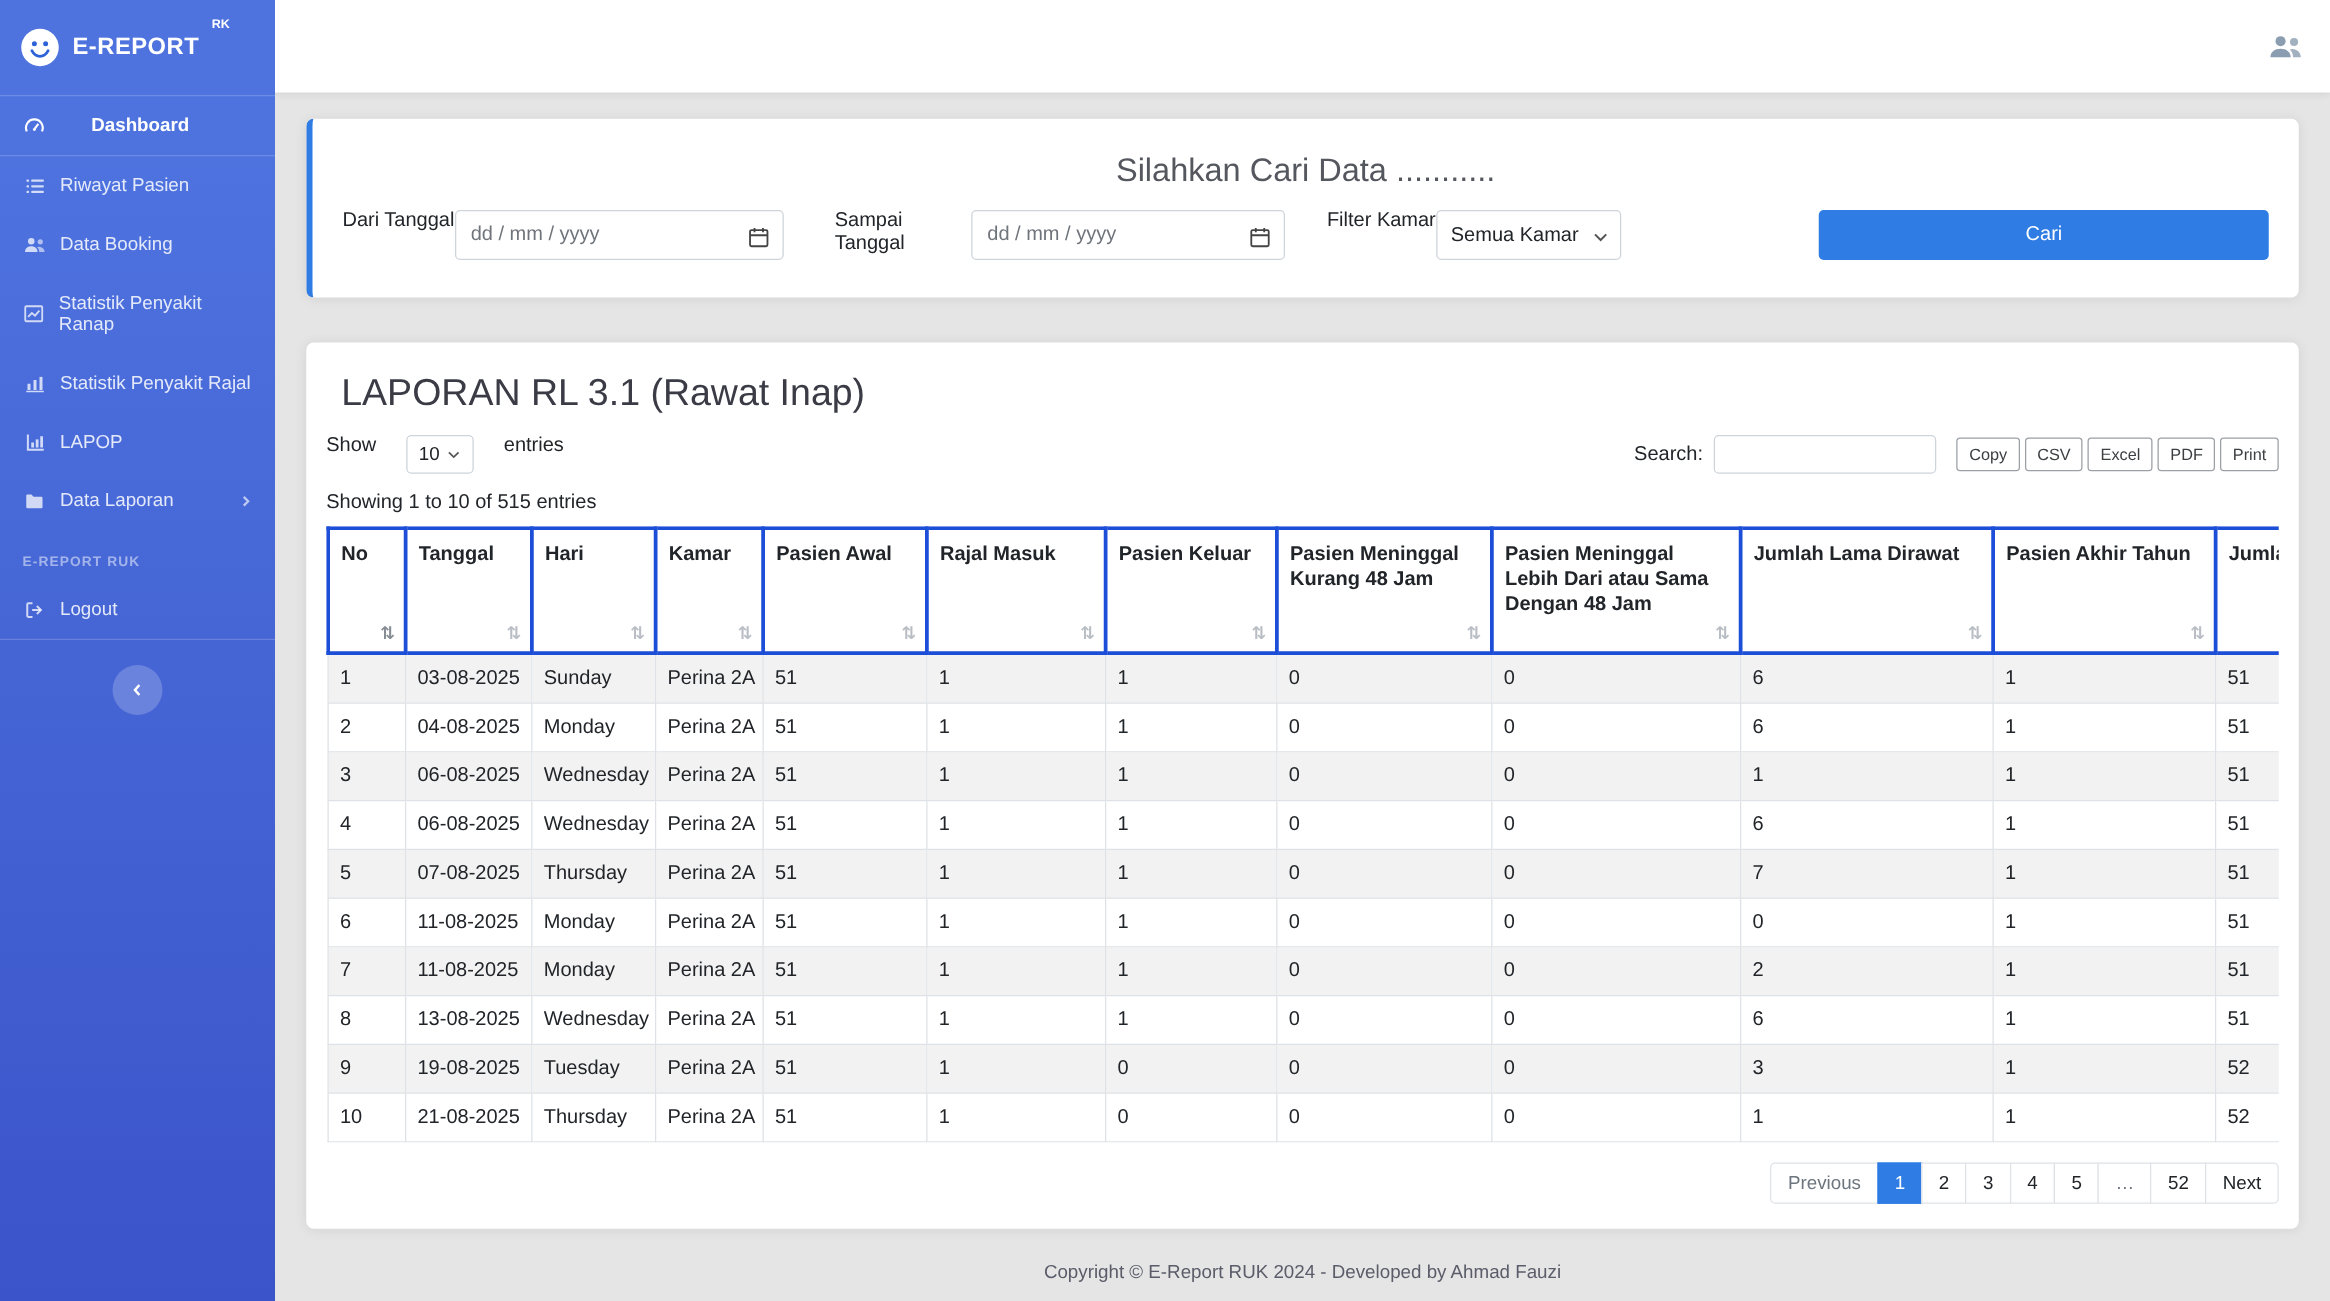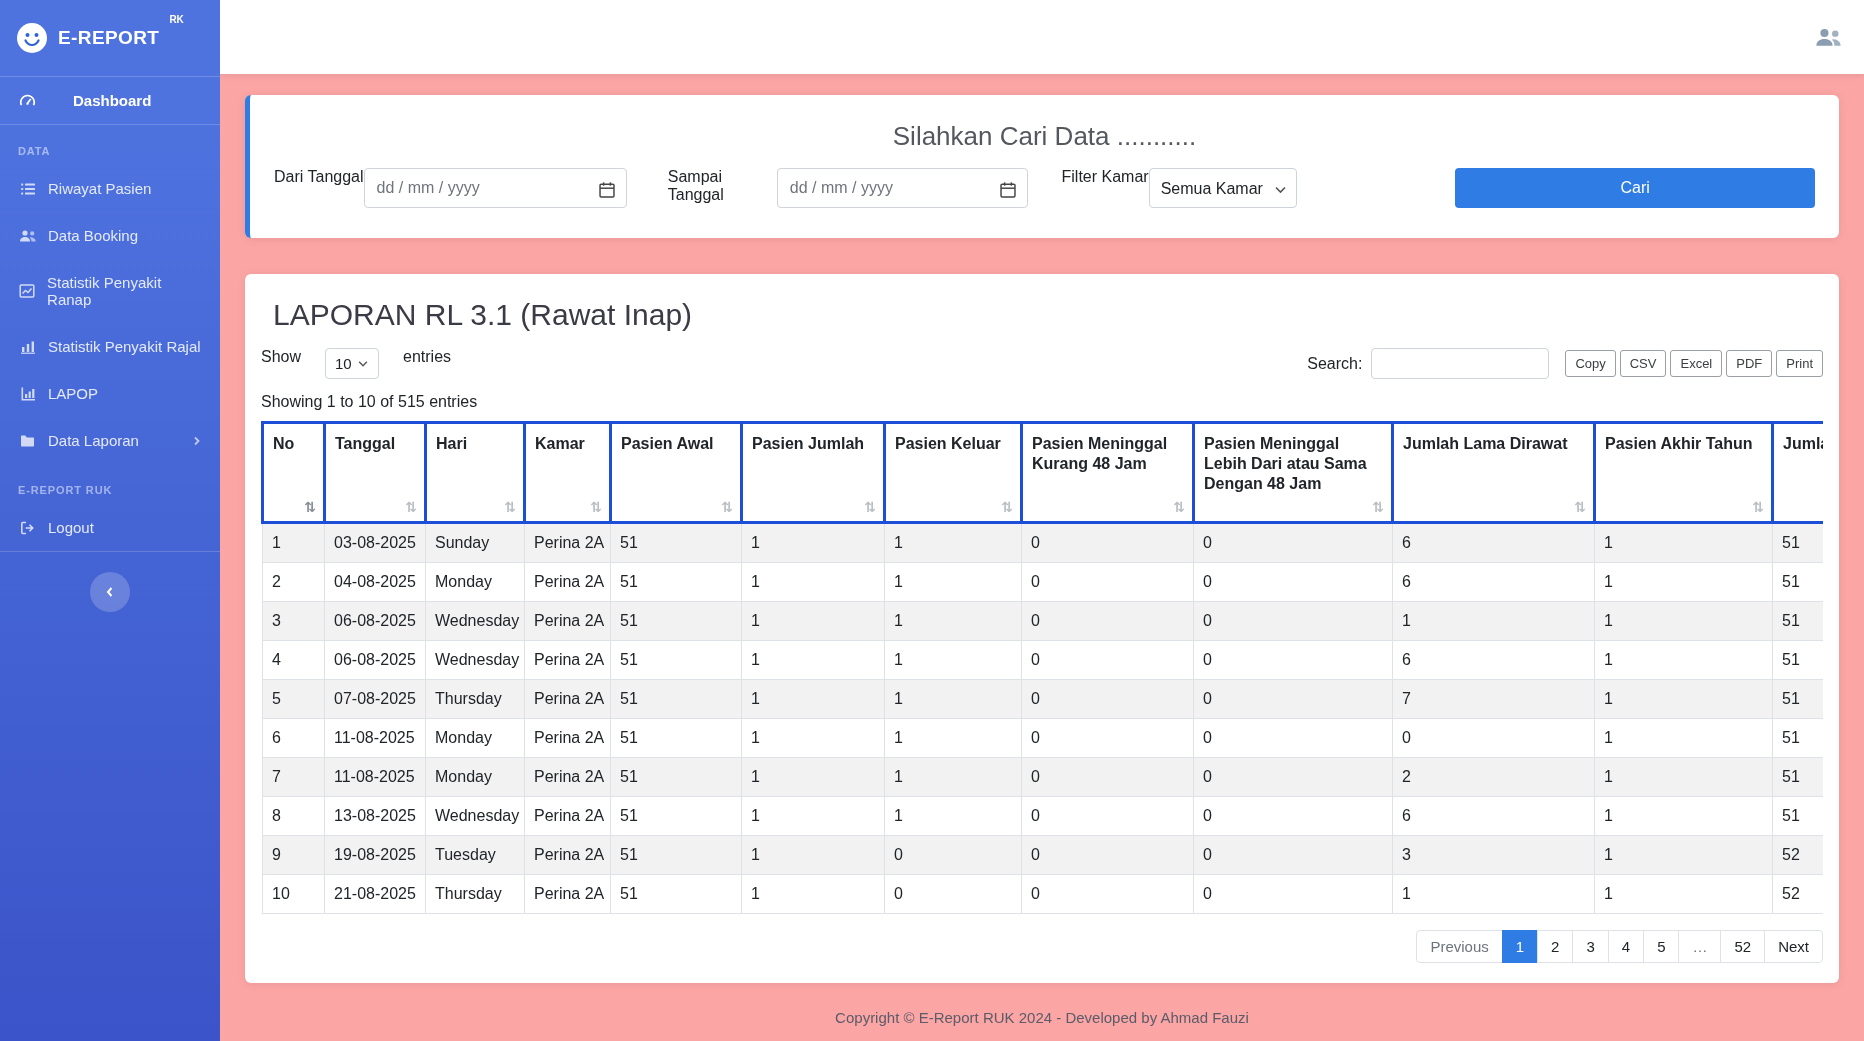--- a/index.html
+++ b/index.html
@@ -16,21 +16,21 @@
   .sidebar-divider { border:0; border-top:1px solid rgba(255,255,255,.18); }
   .nav-heading { font-size:11px; font-weight:800; letter-spacing:.08em; color:rgba(255,255,255,.5); padding:20px 18px 8px; text-transform:uppercase; }
   .nav-item { display:flex; align-items:center; gap:11px; padding:15px 18px; font-size:15px; color:rgba(255,255,255,.85); cursor:pointer; text-decoration:none; }
   .nav-item .nav-icon { width:19px; display:flex; justify-content:center; color:rgba(255,255,255,.75); }
   .nav-item.active { color:#fff; font-weight:700;gap:36px; }
   .nav-item.active .nav-icon { color:#fff; }
   .submenu-arrow { margin-left:auto; display:flex; color:rgba(255,255,255,.65); }
   .collapse-btn { width:40px; height:40px; border-radius:50%; background:rgba(255,255,255,.2); border:none; color:#fff; margin:20px auto; display:flex; align-items:center; justify-content:center; cursor:pointer; }
 
   
-  .main { flex:1; background:#fca5a5; display:flex; flex-direction:column; overflow:hidden; }
+  .main { flex:1; background:#e5e5e5; display:flex; flex-direction:column; overflow:hidden; }
   .topbar { height:74px; background:#fff; box-shadow:0 2px 6px rgba(58,59,69,.1); display:flex; align-items:center; justify-content:flex-end; padding:0 22px; flex:none; }
   .topbar-user { display:flex; cursor:pointer; }
   .content { padding:21px 25px 0; }
 
   .card { background:#fff; border-radius:6px; box-shadow:0 1px 10px rgba(0,0,0,.08); }
   .search-card { border-left:5px solid #2e7ce4; padding:20px 24px 26px; }
   .search-title { text-align:center; font-size:26px; font-weight:400; color:#54585e; margin:6px 0 16px; }
   .search-row { display:flex; gap:34px; }
   .form-group { flex:1; display:flex; flex-direction:row; }
   .form-group label { font-size:16px; color:#212529; margin-bottom:8px; }
@@ -102,21 +102,20 @@
         <svg width="17" height="17" viewBox="0 0 16 16" fill="none" stroke="currentColor" stroke-width="1.6">
             <path d="M2.3 12.3a6.3 6.3 0 1 1 11.4 0"></path>
             <path d="M8 10.6l3-4"></path>
             <circle cx="8" cy="11" r="1.1" fill="currentColor" stroke="none"></circle>
           </svg>
       </span>
       <span>Dashboard</span>
     </a>
     <hr class="sidebar-divider">
 
-    <div class="nav-heading">DATA</div>
 
     <a class="nav-item">
       <span class="nav-icon">
         <svg width="16" height="16" viewBox="0 0 16 16" fill="currentColor">
             <rect x="5" y="2.6" width="10" height="1.8" rx=".5"></rect>
             <rect x="5" y="7.1" width="10" height="1.8" rx=".5"></rect>
             <rect x="5" y="11.6" width="10" height="1.8" rx=".5"></rect>
             <rect x="1.2" y="2.6" width="2" height="1.8" rx=".5"></rect>
             <rect x="1.2" y="7.1" width="2" height="1.8" rx=".5"></rect>
             <rect x="1.2" y="11.6" width="2" height="1.8" rx=".5"></rect>
@@ -303,21 +302,21 @@
 
         <div class="table-clip">
           <table>
             <thead>
                 <tr>
                   <th><span>No</span><span class="sort-icon active">⇅</span></th>
                   <th><span>Tanggal</span><span class="sort-icon">⇅</span></th>
                   <th><span>Hari</span><span class="sort-icon">⇅</span></th>
                   <th><span>Kamar</span><span class="sort-icon">⇅</span></th>
                   <th><span>Pasien Awal</span><span class="sort-icon">⇅</span></th>
-                  <th><span>Pasien Jumlah</span><span class="sort-icon">⇅</span></th>
+                  <th><span>Rajal Masuk</span><span class="sort-icon">⇅</span></th>
                   <th><span>Pasien Keluar</span><span class="sort-icon">⇅</span></th>
                   <th><span>Pasien Meninggal Kurang 48 Jam</span><span class="sort-icon">⇅</span></th>
                   <th><span>Pasien Meninggal Lebih Dari atau Sama Dengan 48 Jam</span><span class="sort-icon">⇅</span></th>
                   <th><span>Jumlah Lama Dirawat</span><span class="sort-icon">⇅</span></th>
                   <th><span>Pasien Akhir Tahun</span><span class="sort-icon">⇅</span></th>
                   <th><span>Jumlah</span></th>
                 </tr>
               </thead>
             <tbody>
                 <tr>

